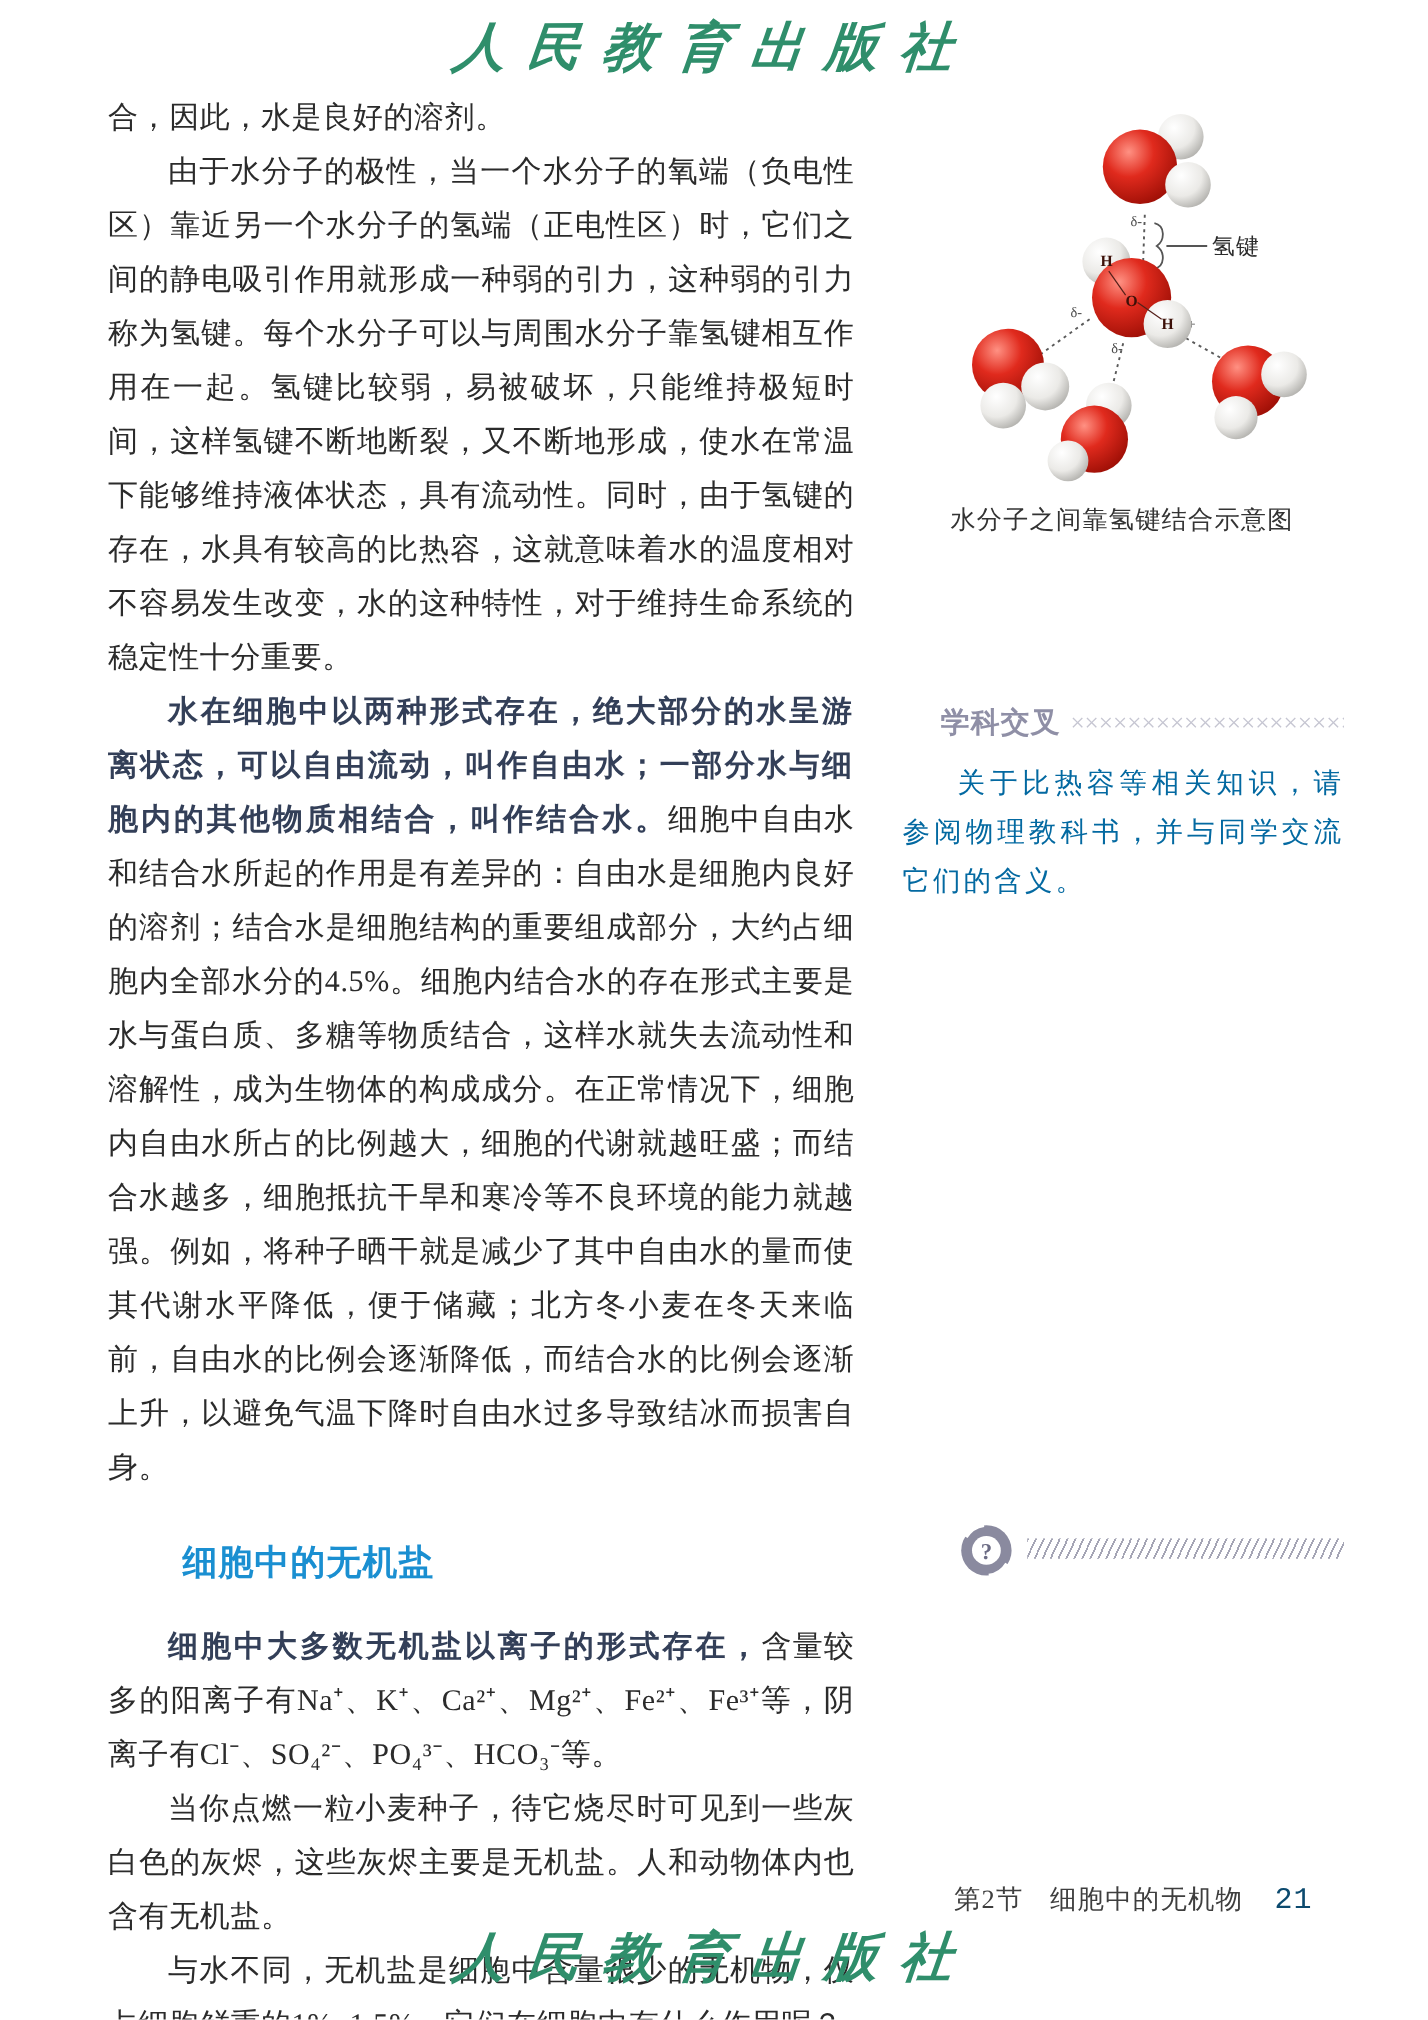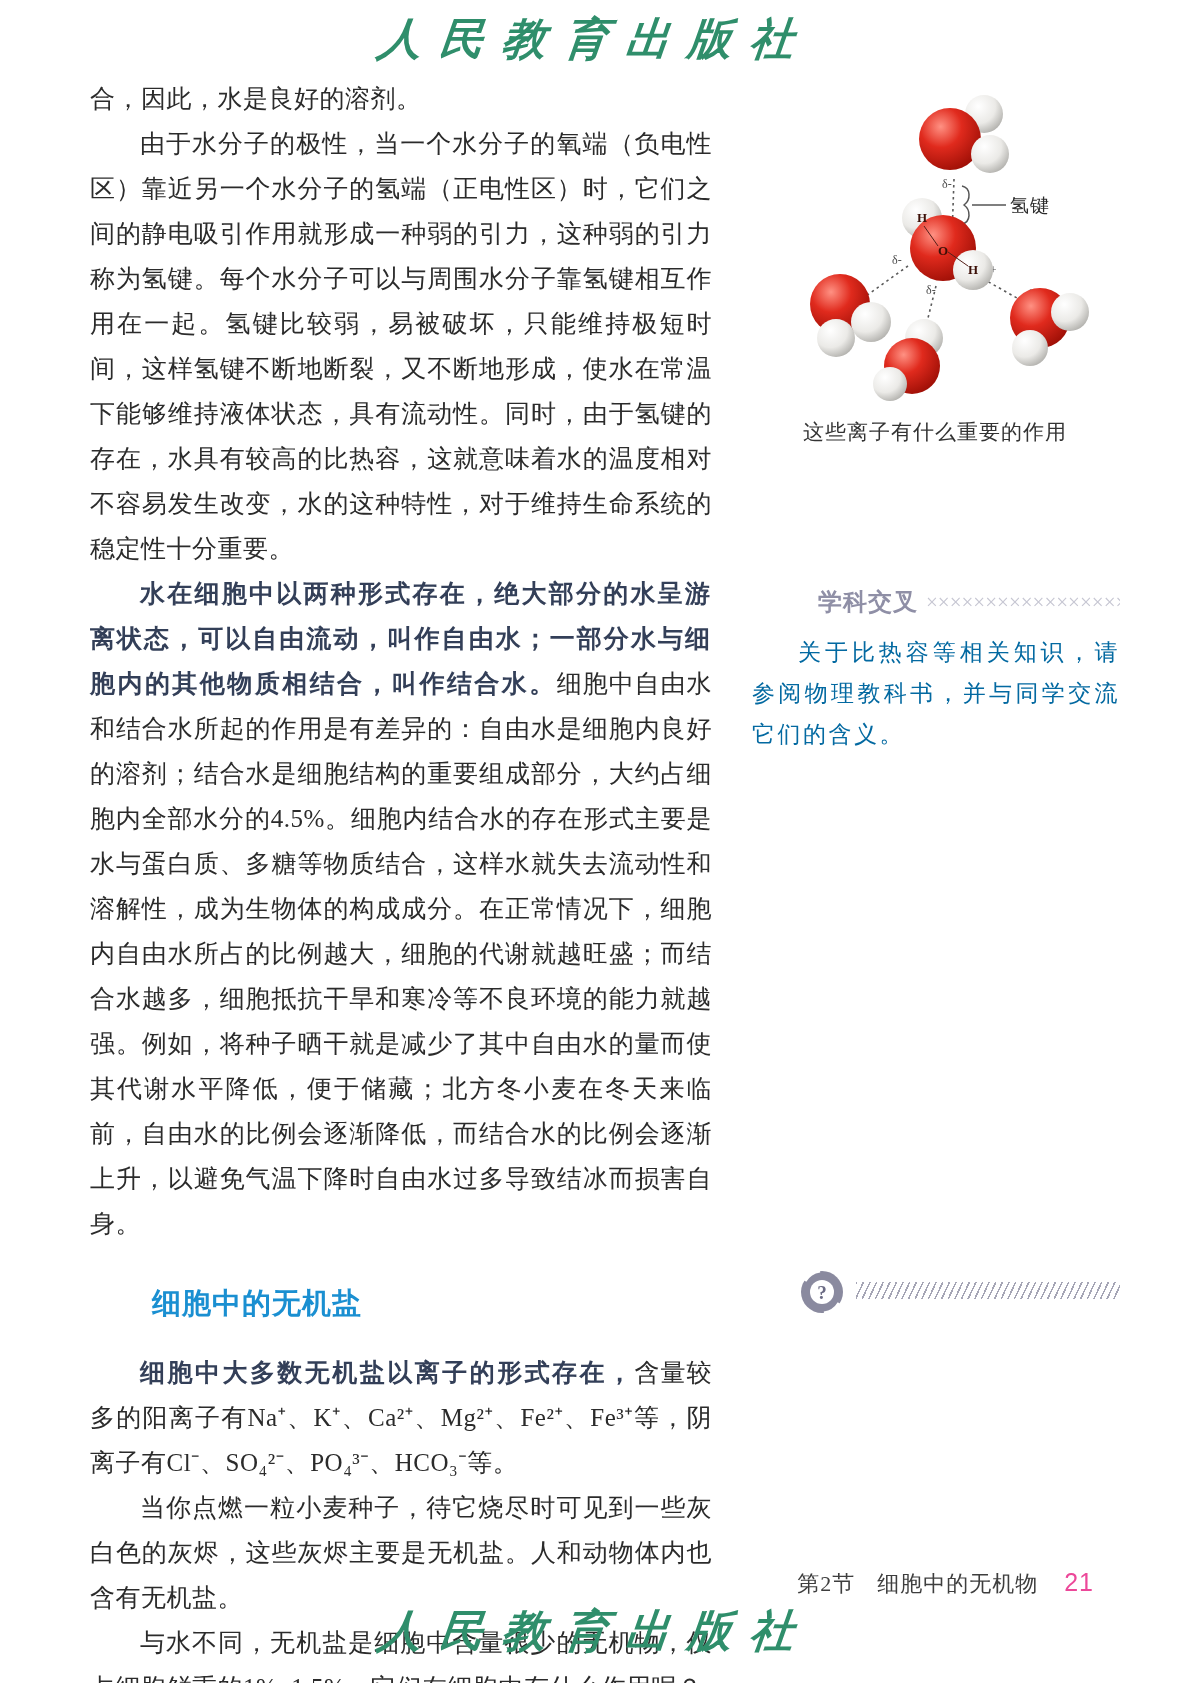--- a/index.html
+++ b/index.html
@@ -35,21 +35,21 @@
   }
   
   .figure-block{position:absolute;left:750px;top:84px;width:370px;}
   .figure-caption{
     margin-top:12px;text-align:center;font-size:21px;color:#333;
     letter-spacing:1px;
   }
   .cross-block{position:absolute;left:752px;top:586px;width:368px;}
   .cross-head{display:flex;align-items:center;}
   .cross-title{
-    margin-left:66px;font-family:"Liberation Sans", sans-serif;
+    margin-left:32px;font-family:"Liberation Sans", sans-serif;
     font-weight:bold;font-size:24px;color:#8f8fa6;letter-spacing:1px;
     flex:0 0 auto;
   }
   .cross-chain{
     margin-left:8px;font-size:21px;color:#c6c6d2;letter-spacing:0px;
     white-space:nowrap;overflow:hidden;flex:1 1 auto;
   }
   .sidebar-para{
     margin:14px 0 0 0;font-size:23px;line-height:41px;color:#0369a1;
     text-align:justify;text-indent:2em;letter-spacing:2.5px;
@@ -61,22 +61,22 @@
     flex:1 1 auto;height:17px;margin:14px 0 0 10px;
     background:repeating-linear-gradient(115deg,#a5a5b5 0 1.5px,transparent 1.5px 6px);
   }
   
   .footer{
     position:absolute;top:1568px;right:96px;
     font-size:22px;color:#3e3e3e;letter-spacing:1px;white-space:nowrap;
   }
   .footer .sec{margin-right:22px;}
   .footer .pagenum{
-    margin-left:26px;font-family:Liberation Sans, sans-serif;
-    font-size:25px;color:#ec4899;
+    margin-left:26px;font-family:Liberation Mono, monospace;
+    font-size:25px;color:#0c4a6e;
   }
   
   svg text{font-family:"Liberation Serif", serif;}
   .delta{font-size:12px;fill:#4a4a4a;}
   .atom-label{font-size:13px;fill:#3c1008;font-weight:bold;}
   .hb-label{font-size:19px;fill:#2b2b2b;letter-spacing:1px;}
 </style>
 </head>
 <body>
 
@@ -155,21 +155,21 @@
       <circle cx="162" cy="282" r="28" fill="url(#gO)"></circle>
       <circle cx="140" cy="300" r="17" fill="url(#gH)"></circle>
     </g>
 
     <g>
       <circle cx="290" cy="234" r="30" fill="url(#gO)"></circle>
       <circle cx="320" cy="228" r="19" fill="url(#gH)"></circle>
       <circle cx="280" cy="264" r="18" fill="url(#gH)"></circle>
     </g>
   </svg>
-  <div class="figure-caption">这些离子有什么重要的作用</div>
+  <div class="figure-caption">水分子之间靠氢键结合示意图</div>
 </div>
 
 <div class="cross-block">
   <div class="cross-head">
     <span class="cross-title">学科交叉</span>
     <span class="cross-chain">×××××××××××××××××××××</span>
   </div>
   <p class="sidebar-para">关于比热容等相关知识，请参阅物理教科书，并与同学交流它们的含义。</p>
 </div>
 

